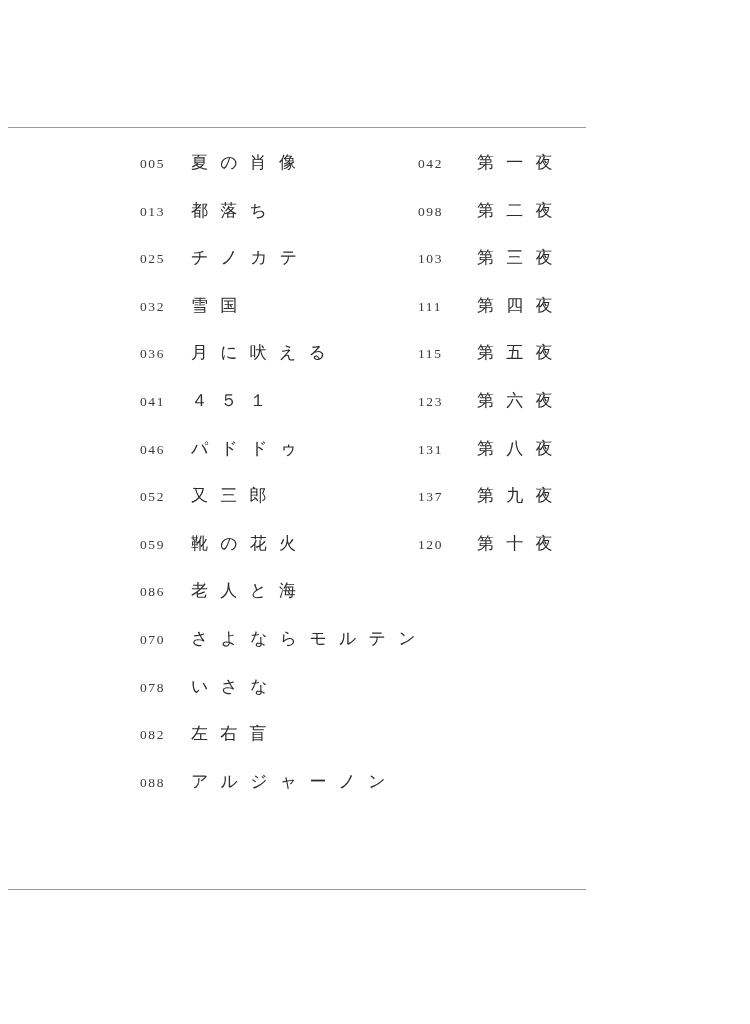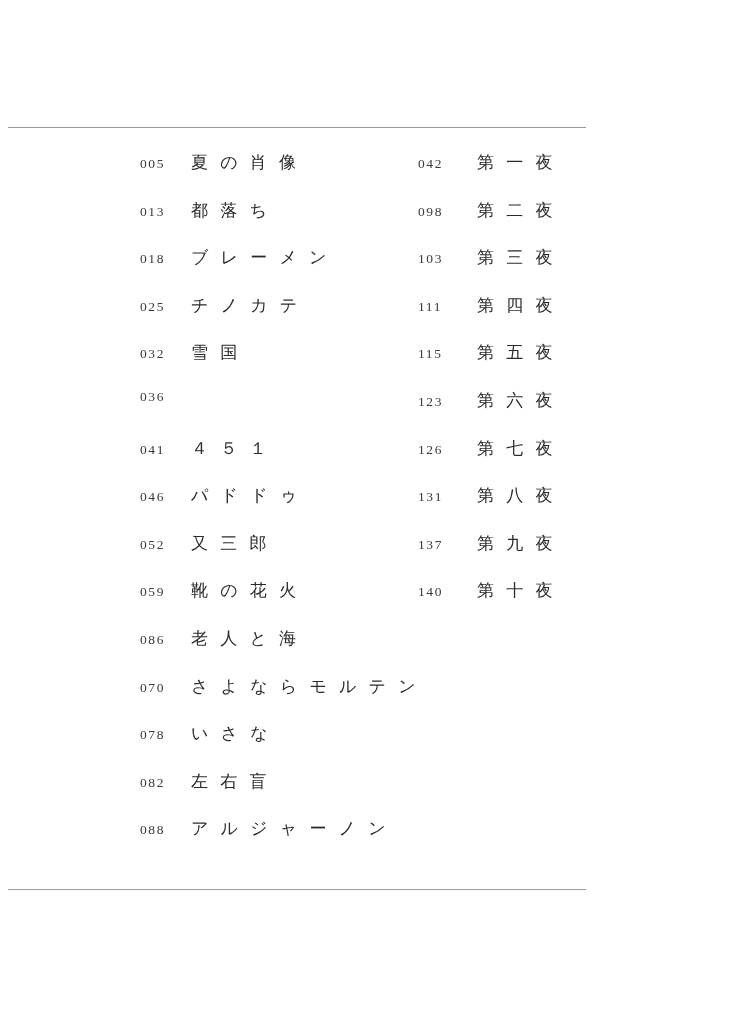--- a/index.html
+++ b/index.html
@@ -85,33 +85,30 @@
     <div class="col col-left" id="col-left">
         <div class="entry">
           <span class="num">005</span>
           <span class="title">夏 の 肖 像</span>
         </div>
         <div class="entry">
           <span class="num">013</span>
           <span class="title">都 落 ち</span>
         </div>
         <div class="entry">
-          <span class="num">018</span>
-          <span class="title">ブ レ ー メ ン</span>
-        </div>
-        <div class="entry">
           <span class="num">025</span>
           <span class="title">チ ノ カ テ</span>
         </div>
         <div class="entry">
           <span class="num">032</span>
           <span class="title">雪 国</span>
         </div>
         <div class="entry">
           <span class="num">036</span>
+          <span class="title">月 に 吠 え る</span>
         </div>
         <div class="entry">
           <span class="num">041</span>
           <span class="title">４ ５ １</span>
         </div>
         <div class="entry">
           <span class="num">046</span>
           <span class="title">パ ド ド ゥ</span>
         </div>
         <div class="entry">
@@ -162,30 +159,26 @@
         </div>
         <div class="entry">
           <span class="num">115</span>
           <span class="title">第 五 夜</span>
         </div>
         <div class="entry">
           <span class="num">123</span>
           <span class="title">第 六 夜</span>
         </div>
         <div class="entry">
-          <span class="num">126</span>
-          <span class="title">第 七 夜</span>
-        </div>
-        <div class="entry">
           <span class="num">131</span>
           <span class="title">第 八 夜</span>
         </div>
         <div class="entry">
           <span class="num">137</span>
           <span class="title">第 九 夜</span>
         </div>
         <div class="entry">
-          <span class="num">140</span>
+          <span class="num">120</span>
           <span class="title">第 十 夜</span>
         </div>
       </div>
   </div>
 </div>
 
 </body></html>

